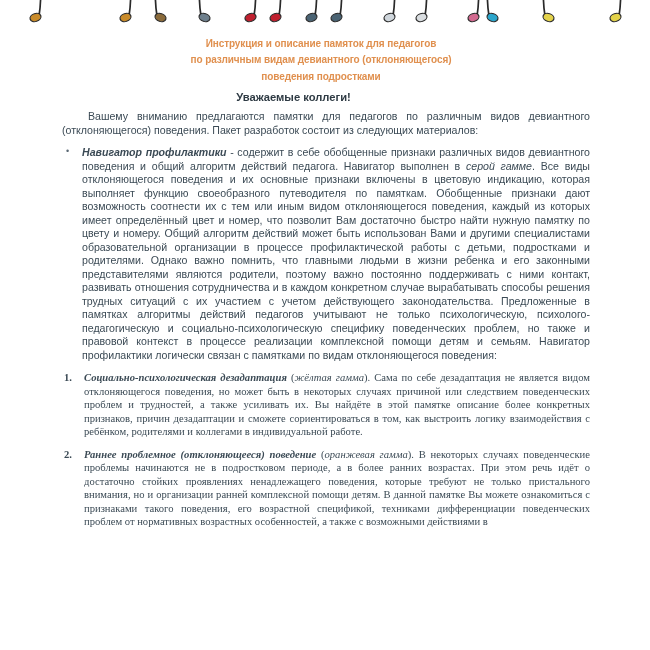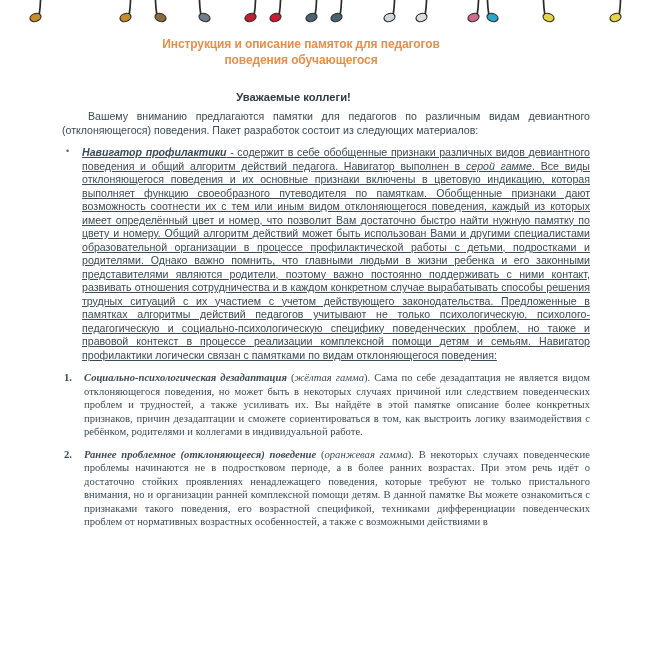--- a/index.html
+++ b/index.html
@@ -32,23 +32,24 @@
 
   
   #doc-title {
     position: absolute;
     top: 36px;
     left: 0;
     width: 602px;
     text-align: center;
     color: #e0904f;
     font-weight: bold;
-    font-size: 12px;
+    font-size: 10px;
     line-height: 16.4px;
     letter-spacing: -0.1px;
+    padding-left: 20px;
   }
   #doc-title .tline {
     display: block;
   }
 
   
   #salutation {
     position: absolute;
     top: 91px;
     left: 0;
@@ -80,21 +81,20 @@
 
   ul.bullet-list {
     list-style: none;
     margin: 9px 0 0 0;
     padding: 0;
   }
   ul.bullet-list > li {
     position: relative;
     padding-left: 20px;
     text-align: justify;
-    text-decoration: underline;
   }
   ul.bullet-list > li::before {
     content: "\2022";
     position: absolute;
     left: 4px;
     top: -1px;
     color: #5a6874;
     font-size: 9px;
   }
 
@@ -190,28 +190,29 @@
         <g transform="translate(608,0) scale(1,1)">
           <path d="M12 6 C 13 18, 13 30, 11 42" stroke="#2a2a2a" stroke-width="1.7" fill="none" stroke-linecap="round"></path>
           <ellipse cx="7.5" cy="43.5" rx="5.6" ry="3.9" fill="#e3d24a" stroke="#2a2a2a" stroke-width="1.2" transform="rotate(-18 7.5 43.5)"></ellipse>
         </g>
       </g>
   </svg>
 </div>
 
 <div id="doc-title">
   <span class="tline">Инструкция и описание памяток для педагогов</span>
-  <span class="tline">поведения обучающегося</span>
+  <span class="tline">по различным видам девиантного (отклоняющегося)</span>
+  <span class="tline">поведения подростками</span>
 </div>
 
 <div id="salutation">Уважаемые коллеги!</div>
 
 <div id="body-wrap">
 
-  <p class="para">Вашему вниманию предлагаются памятки для педагогов по различным видам девиантного (отклоняющегося) поведения. Пакет разработок состоит из следующих материалов:</p>
+  <p class="para">Вашему вниманию предлагаются памятки для педагогов по различным видов девиантного (отклоняющегося) поведения. Пакет разработок состоит из следующих материалов:</p>
 
   <ul class="bullet-list">
     <li>
       <span class="bi">Навигатор профилактики</span><span> - содержит в себе обобщенные признаки различных видов девиантного поведения и общий алгоритм действий педагога. Навигатор выполнен в </span><span class="it">серой гамме</span><span>. Все виды отклоняющегося поведения и их основные признаки включены в цветовую индикацию, которая выполняет функцию своеобразного путеводителя по памяткам. Обобщенные признаки дают возможность соотнести их с тем или иным видом отклоняющегося поведения, каждый из которых имеет определённый цвет и номер, что позволит Вам достаточно быстро найти нужную памятку по цвету и номеру. Общий алгоритм действий может быть использован Вами и другими специалистами образовательной организации в процессе профилактической работы с детьми, подростками и родителями. Однако важно помнить, что главными людьми в жизни ребенка и его законными представителями являются родители, поэтому важно постоянно поддерживать с ними контакт, развивать отношения сотрудничества и в каждом конкретном случае вырабатывать способы решения трудных ситуаций с их участием с учетом действующего законодательства. Предложенные в памятках алгоритмы действий педагогов учитывают не только психологическую, психолого-педагогическую и социально-психологическую специфику поведенческих проблем, но также и правовой контекст в процессе реализации комплексной помощи детям и семьям. Навигатор профилактики логически связан с памятками по видам отклоняющегося поведения:</span>
     </li>
   </ul>
 
   <ol class="num-list">
     <li>
       <span class="bi">Социально-психологическая дезадаптация</span><span> (</span><span class="it">жёлтая гамма</span><span>). </span><span>Сама по себе дезадаптация не является видом отклоняющегося поведения, но может быть в некоторых случаях причиной или следствием поведенческих проблем и трудностей, а также усиливать их. Вы найдёте в этой памятке описание более конкретных признаков, причин дезадаптации и сможете сориентироваться в том, как выстроить логику взаимодействия с ребёнком, родителями и коллегами в индивидуальной работе.</span>

